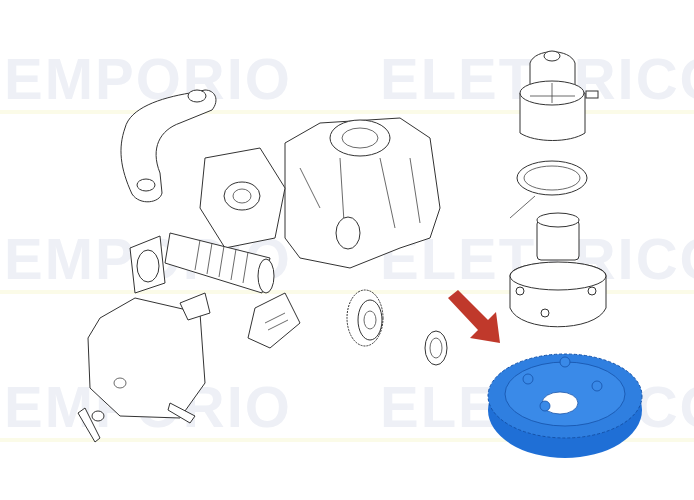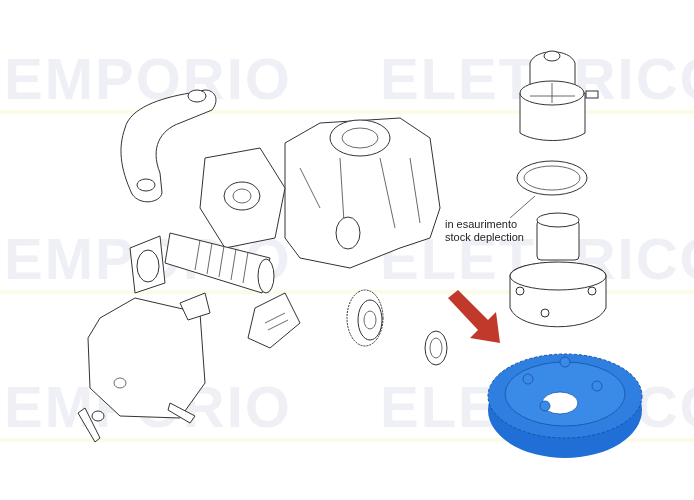--- a/index.html
+++ b/index.html
@@ -135,17 +135,13 @@
       <ellipse cx="565" cy="388" rx="77" ry="42" fill="#2f7fe0" stroke="#1552a8" stroke-width="1" stroke-dasharray="3,2"></ellipse>
       <ellipse cx="565" cy="386" rx="60" ry="32" fill="#3a8ae8" stroke="#1552a8" stroke-width="0.8"></ellipse>
       <ellipse cx="560" cy="395" rx="18" ry="11" fill="#ffffff" stroke="#1552a8" stroke-width="0.8"></ellipse>
       <circle cx="528" cy="371" r="5" fill="#3a8ae8" stroke="#1552a8" stroke-width="0.8"></circle>
       <circle cx="565" cy="354" r="5" fill="#3a8ae8" stroke="#1552a8" stroke-width="0.8"></circle>
       <circle cx="597" cy="378" r="5" fill="#3a8ae8" stroke="#1552a8" stroke-width="0.8"></circle>
       <circle cx="545" cy="398" r="5" fill="#3a8ae8" stroke="#1552a8" stroke-width="0.8"></circle>
     </g>
   </svg>
 
-  <div class="label">
-    <div>in esaurimento</div>
-    <div>stock deplection</div>
-  </div>
 </div>
 
 </body></html>

